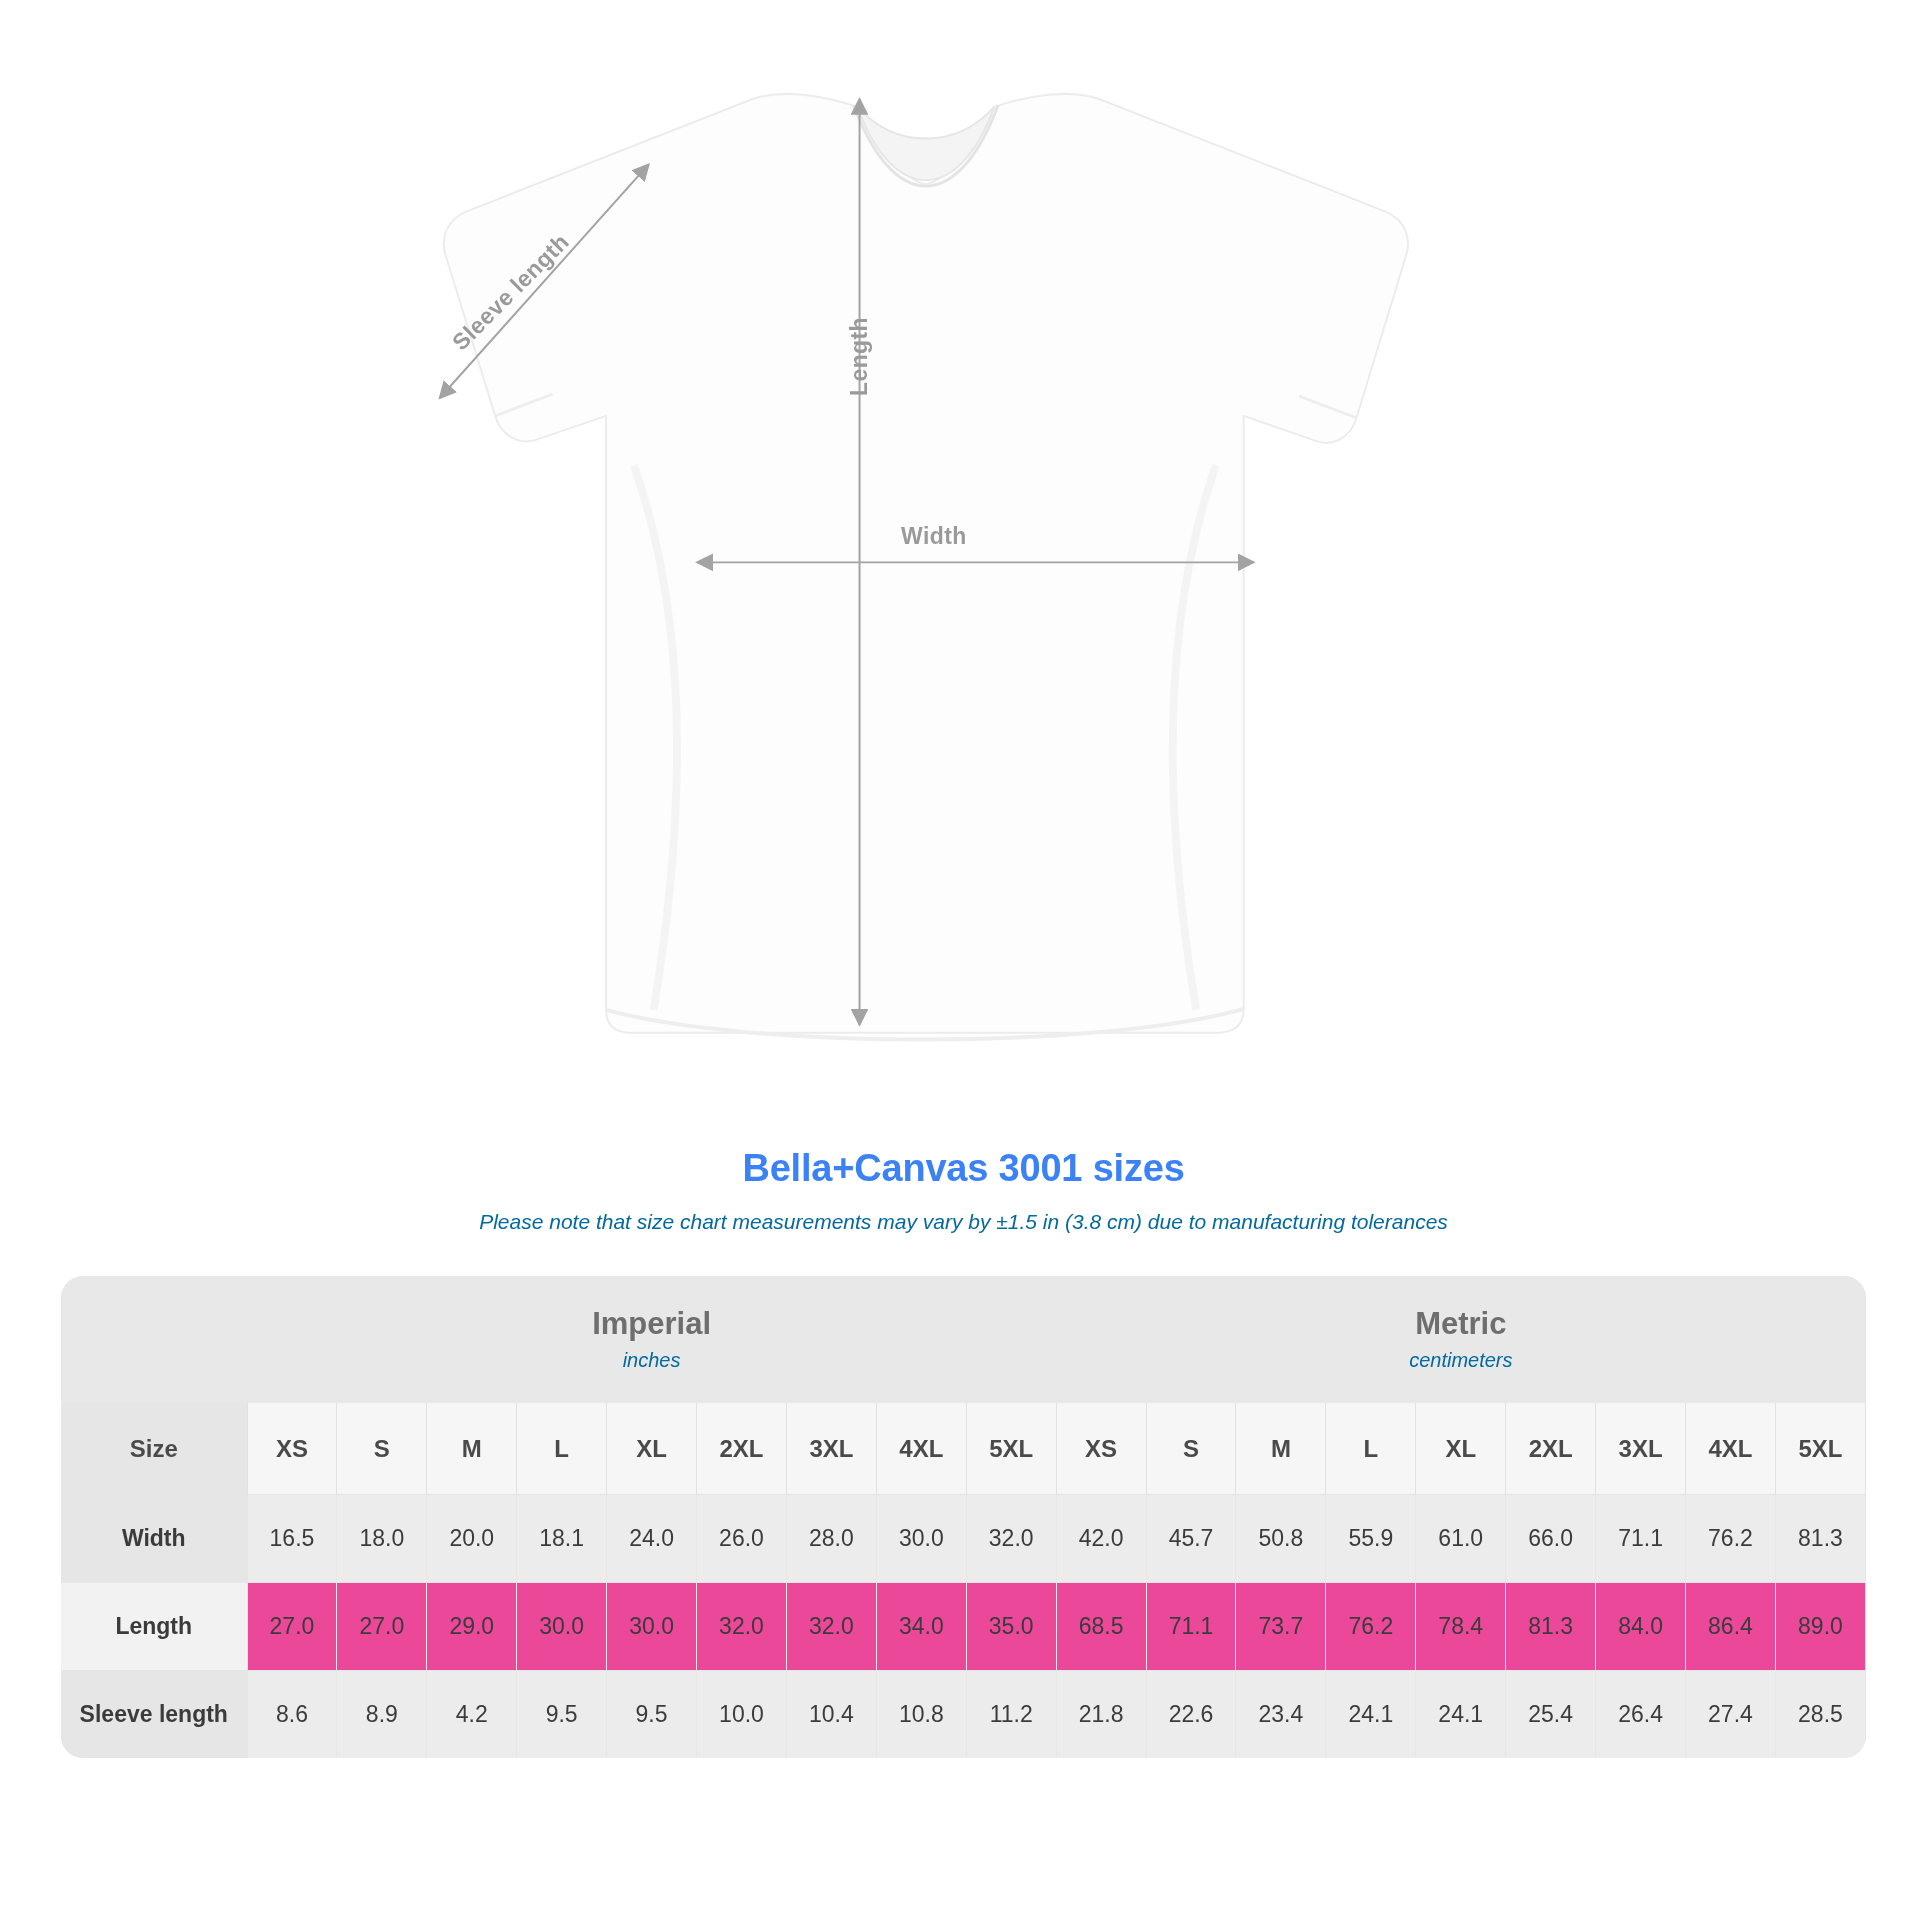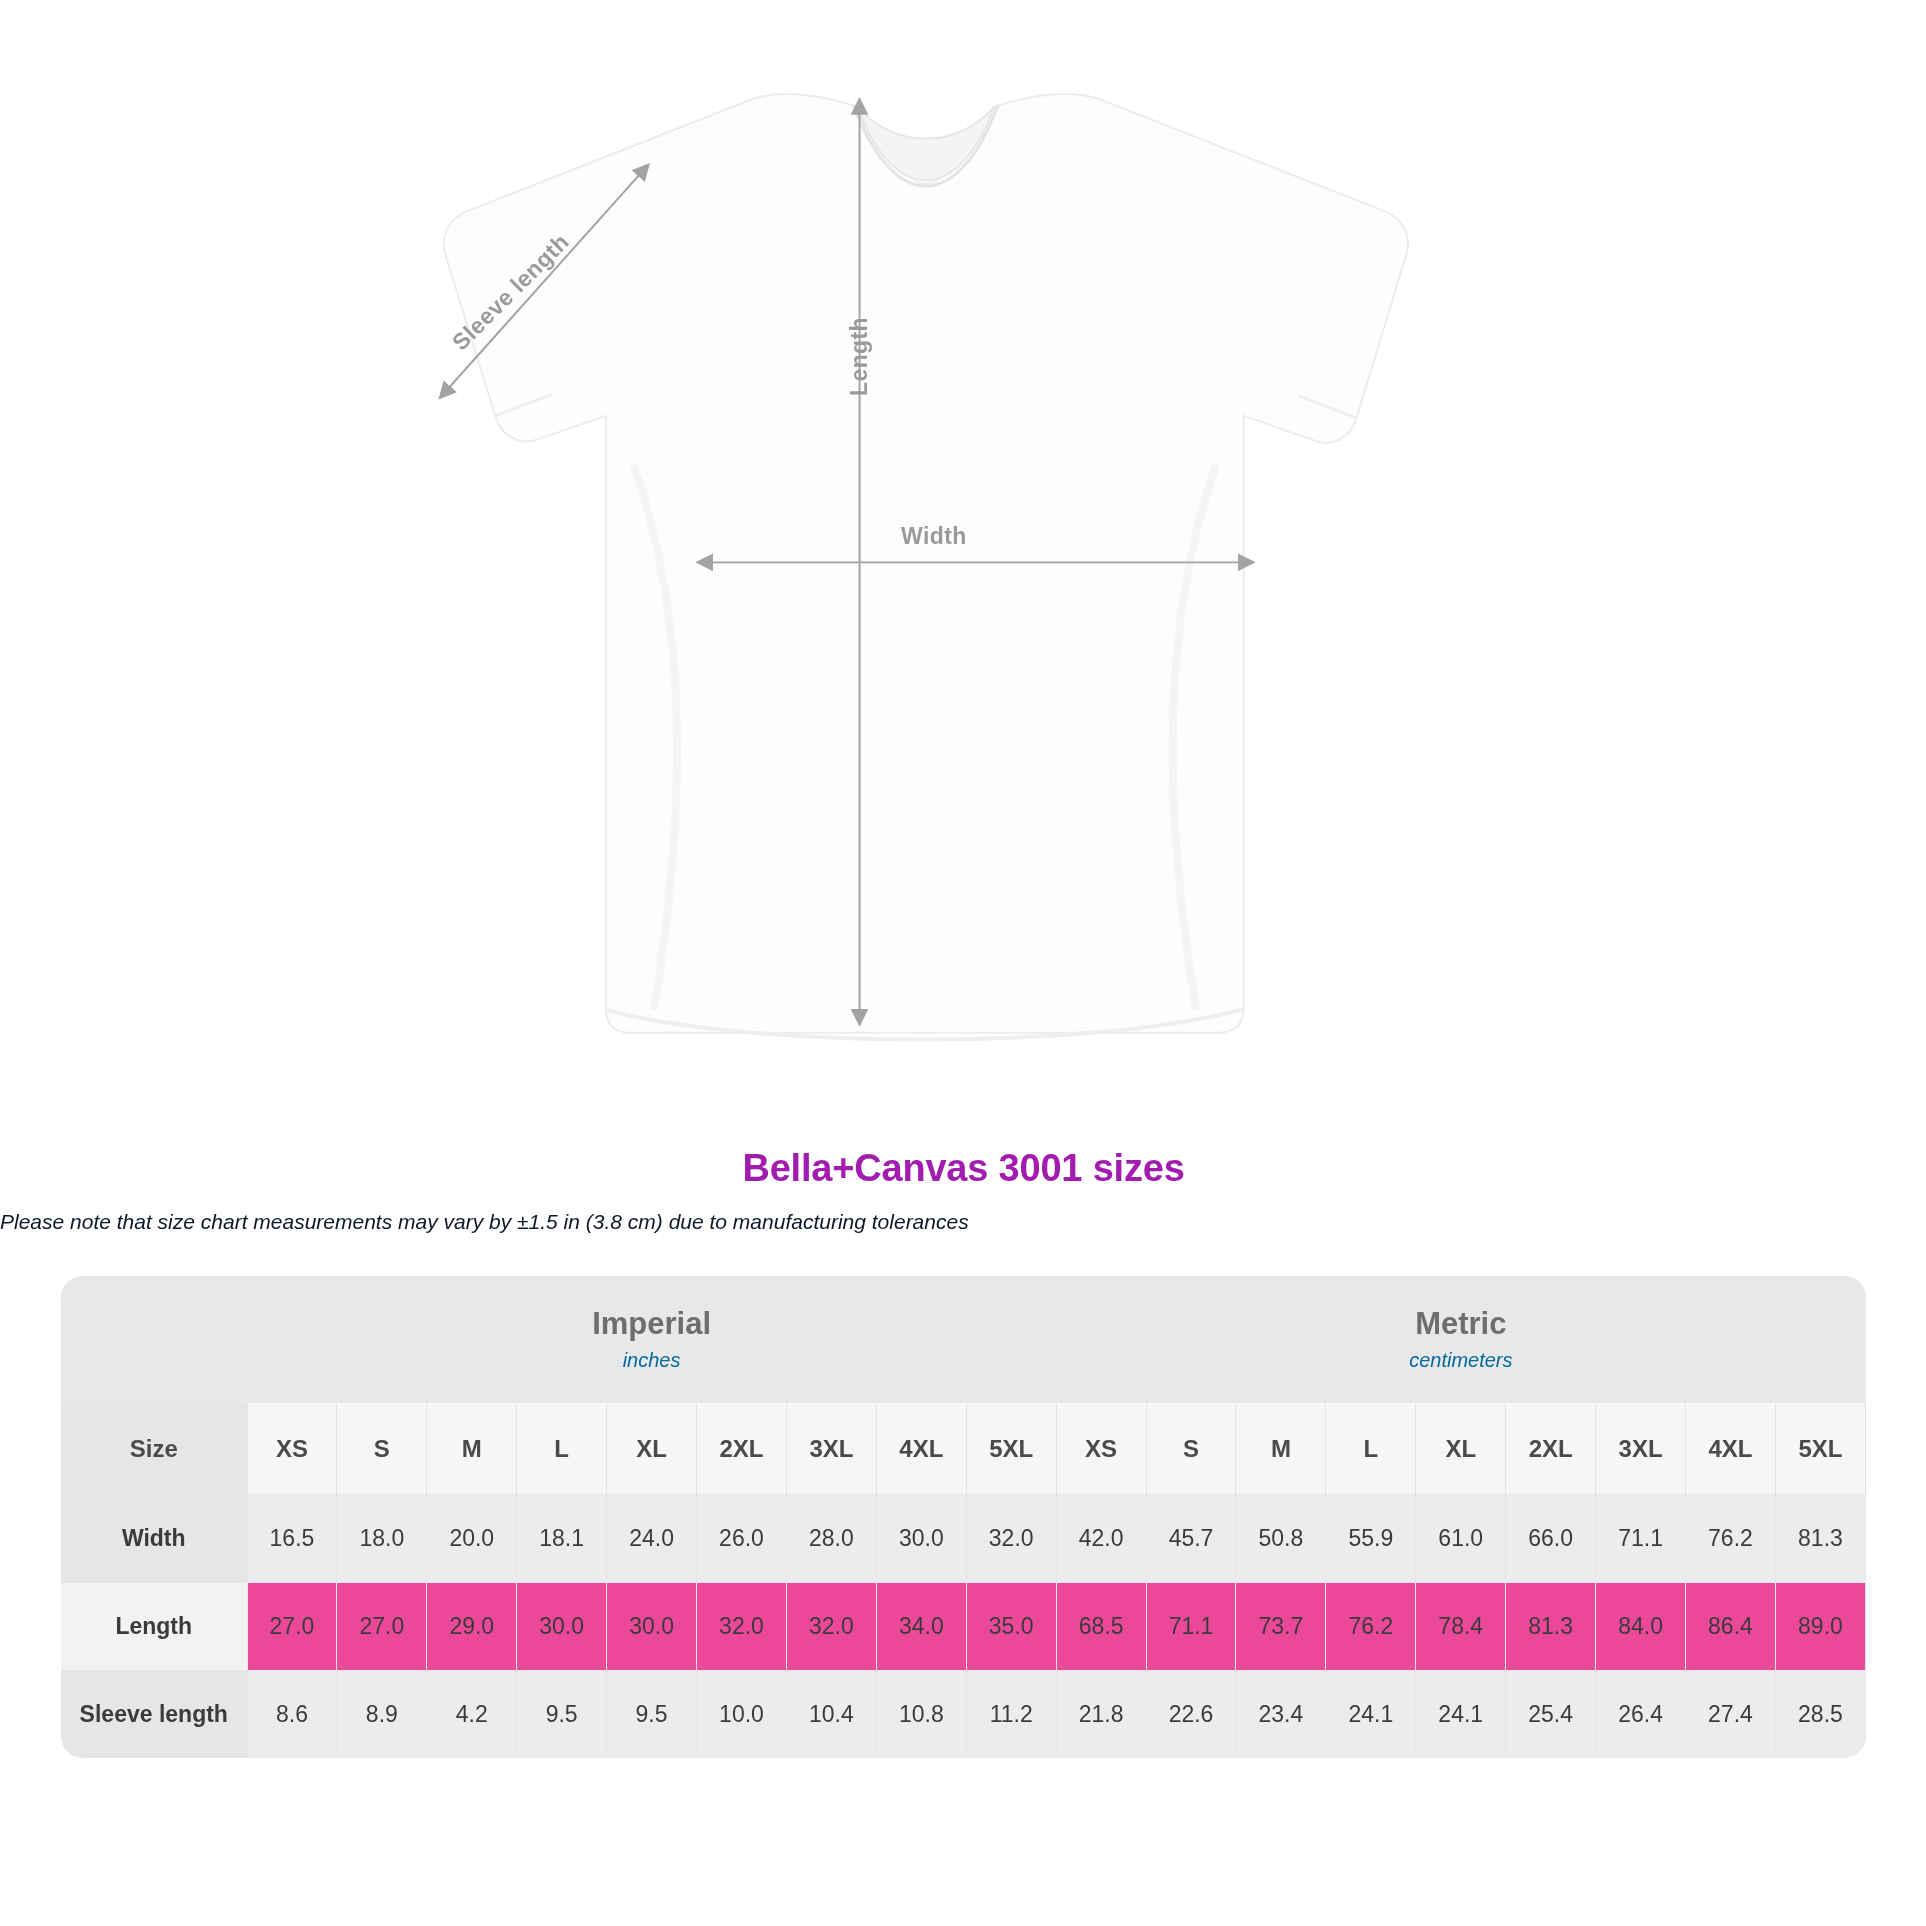--- a/index.html
+++ b/index.html
@@ -41,29 +41,29 @@
   }
   .dim-width  { left: 901px; top: 523px; }
   .dim-length { left: 846px; top: 396px; transform: rotate(-90deg); transform-origin: left top; }
   .dim-sleeve { left: 447px; top: 337px; transform: rotate(-45deg); transform-origin: left top; }
 
   
   .title {
     text-align: center;
     font-size: 38px;
     font-weight: bold;
-    color: #a21caf;
+    color: #3b82f6;
     margin-top: 48px;
     letter-spacing: -0.2px;
   }
   .subtitle {
-    text-align: left;
+    text-align: center;
     font-size: 21px;
     font-style: italic;
-    color: #0f172a;
+    color: #0369a1;
     margin-top: 20px;
   }
 
   
   .table-wrap {
     margin: 42px 61px 0 61px;
     border-radius: 22px;
     overflow: hidden;
     background: #ebebeb;
   }

